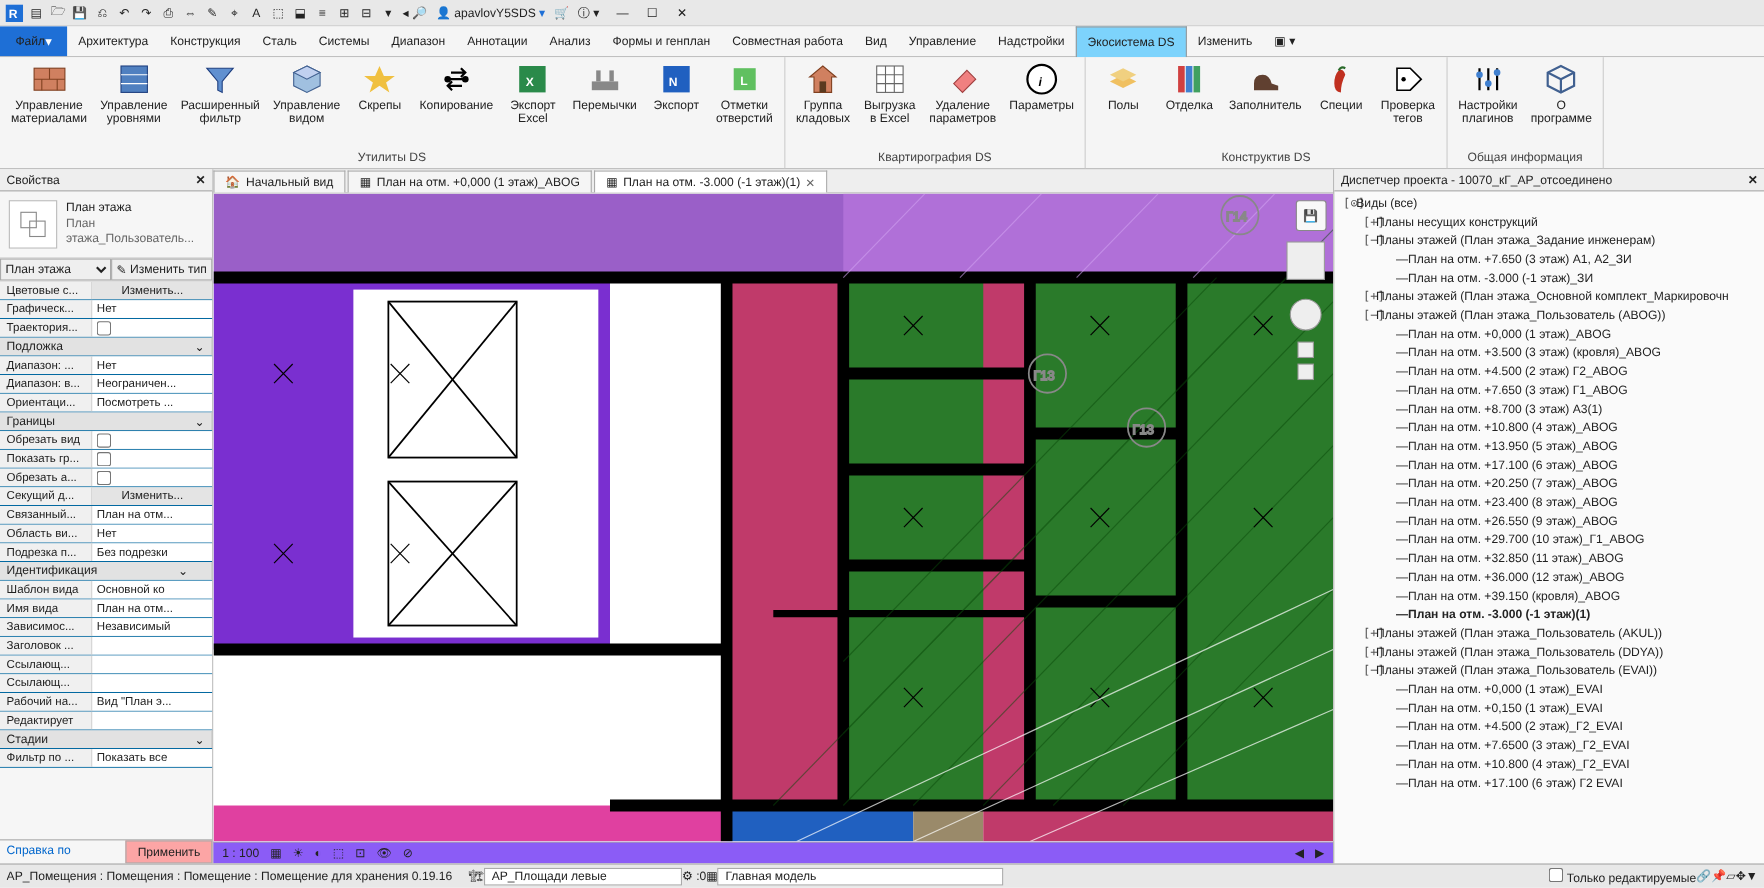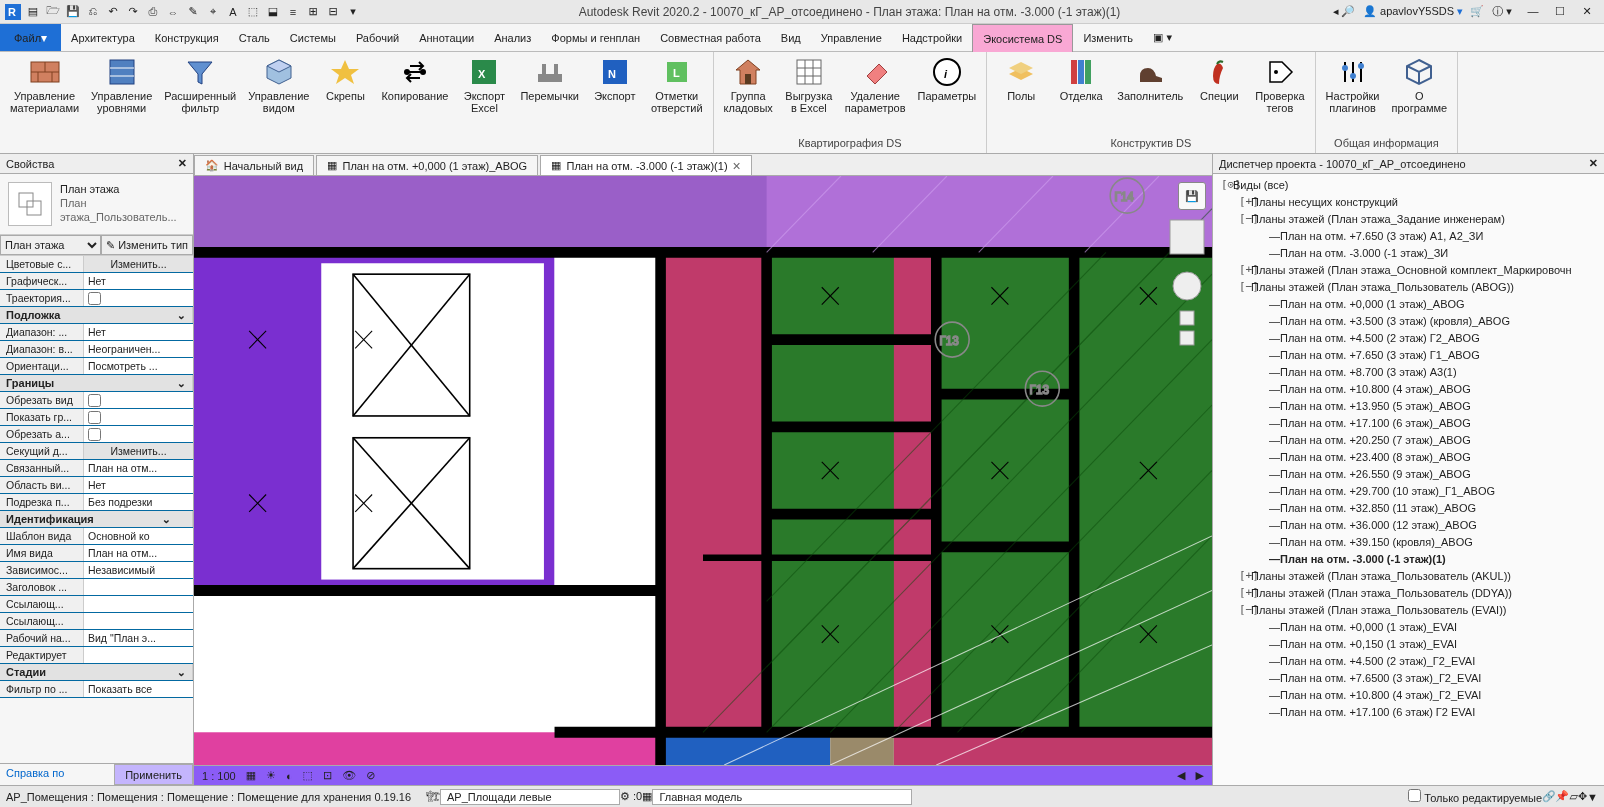--- a/index.html
+++ b/index.html
@@ -6,21 +6,21 @@
 body{background:#f0f0f0;width:1604px;height:807px;overflow:hidden;display:flex;flex-direction:column}
 .titlebar{height:24px;background:#e8e8e8;display:flex;align-items:center;border-bottom:1px solid #ccc}
 .titlebar .qat{display:flex;gap:2px;padding:0 4px;align-items:center}
 .qat .ico{width:18px;height:18px;display:inline-flex;align-items:center;justify-content:center;cursor:pointer}
 .titlebar .title{flex:1;text-align:center;font-size:12px;color:#444}
 .titlebar .right{display:flex;align-items:center;gap:8px;padding-right:6px}
 .wbtns span{width:22px;height:18px;display:inline-flex;align-items:center;justify-content:center;cursor:pointer;margin-left:2px}
 .menubar{height:28px;background:#f5f5f5;display:flex;align-items:stretch;border-bottom:1px solid #bbb}
 .menubar .file{background:#1e6fd6;color:#fff;padding:0 14px;display:flex;align-items:center;font-size:12px}
 .menubar .mitem{padding:0 10px;display:flex;align-items:center;font-size:11px;cursor:pointer}
-.menubar .active{background:#f9a8d4;border:1px solid #999;border-bottom:none;margin-bottom:-1px}
+.menubar .active{background:#7dd3fc;border:1px solid #999;border-bottom:none;margin-bottom:-1px}
 .ribbon{height:102px;background:#f5f5f5;display:flex;border-bottom:1px solid #aaa}
 .rgroup{border-right:1px solid #ccc;padding:2px 6px;display:flex;flex-direction:column}
 .rgroup .btns{flex:1;display:flex;gap:4px;align-items:flex-start}
 .rgroup .glabel{text-align:center;font-size:11px;color:#444;padding:2px 0}
 .rbtn{display:flex;flex-direction:column;align-items:center;padding:2px 4px;cursor:pointer;min-width:56px}
 .rbtn .ric{width:32px;height:32px;display:flex;align-items:center;justify-content:center;margin-bottom:2px}
 .rbtn .rlbl{font-size:11px;text-align:center;line-height:12px;max-width:82px}
 .workspace{flex:1;display:flex;min-height:0}
 .proppanel{width:194px;background:#f6f6f6;border-right:1px solid #aaa;display:flex;flex-direction:column}
 .panehdr{height:20px;background:#eee;border-bottom:1px solid #aaa;display:flex;align-items:center;padding:0 6px;justify-content:space-between}
@@ -29,25 +29,25 @@
 .typecard .thumb{width:44px;height:44px;border:1px solid #bbb;background:#fff;display:flex;align-items:center;justify-content:center}
 .typecard .info{flex:1;font-size:11px;line-height:14px}
 .typerow{display:flex;border-top:1px solid #ccc;border-bottom:1px solid #ccc}
 .typerow select{flex:1;height:20px;border:1px solid #aaa;font-size:11px}
 .typerow .editbtn{background:#eee;border:1px solid #aaa;padding:0 4px;display:flex;align-items:center;gap:3px;cursor:pointer}
 .pgrid{flex:1;overflow:auto}
 .prow{display:flex;height:17px;border-bottom:1px solid #0369a1}
 .prow .pn{width:84px;padding-left:6px;overflow:hidden;white-space:nowrap;text-overflow:ellipsis;background:#f0f0f0;border-right:1px solid #ccc;font-size:10.5px;display:flex;align-items:center}
 .prow .pv{flex:1;padding:0 4px;overflow:hidden;white-space:nowrap;text-overflow:ellipsis;background:#fff;font-size:10.5px;display:flex;align-items:center}
 .prow .pv.btncell{background:#e4e4e4;cursor:pointer;justify-content:center}
-.prow.cat .pn{width:100%;background:#e2e2e2;font-weight:bold}
+.prow.cat .pn{width:100%;background:#e2e2e2;font-weight:normal}
 .prow .chk{width:13px;height:13px}
 .helprow{display:flex;height:22px;border-top:1px solid #aaa}
 .helprow .hl{flex:1;padding:3px 6px;font-size:11px;color:#06c;cursor:pointer}
-.helprow .hb{background:#c4b5fd;border:1px solid #aaa;padding:0 10px;display:flex;align-items:center;cursor:pointer}
+.helprow .hb{background:#fca5a5;border:1px solid #aaa;padding:0 10px;display:flex;align-items:center;cursor:pointer}
 .canvaswrap{flex:1;display:flex;flex-direction:column;min-width:0}
 .tabbar{height:22px;background:#eee;border-bottom:1px solid #aaa;display:flex;align-items:flex-end}
 .vtab{display:flex;align-items:center;gap:5px;padding:3px 10px;border:1px solid #aaa;border-bottom:none;background:#f5f5f5;margin-right:2px;cursor:pointer;font-size:11px;height:20px}
 .vtab.active{background:#fff}
 .vtab .tx{font-size:14px;color:#666;cursor:pointer}
 .canvas{flex:1;position:relative;overflow:hidden;background:#fff}
 .canvas .savebadge{position:absolute;right:6px;top:6px;width:28px;height:28px;border:1px solid #888;border-radius:3px;background:#f8f8f8;display:flex;align-items:center;justify-content:center}
 .navcube{position:absolute;right:4px;top:40px;width:42px;height:150px}
 .vctrlbar{height:20px;background:#8b5cf6;border-top:1px solid #aaa;display:flex;align-items:center;gap:10px;padding:0 8px}
 .browser{width:392px;background:#fafafa;border-left:1px solid #aaa;display:flex;flex-direction:column}
@@ -81,42 +81,41 @@
     <span class="ico">✎</span>
     <span class="ico">⌖</span>
     <span class="ico">A</span>
     <span class="ico">⬚</span>
     <span class="ico">⬓</span>
     <span class="ico">≡</span>
     <span class="ico">⊞</span>
     <span class="ico">⊟</span>
     <span class="ico">▾</span>
   </div>
-  <div class="title">Autodesk Revit 2020.2 - 10070_кГ_АР_отсоединено - План этажа: План на отм. -3.000 (-1 этаж)(1)</div>
   <div class="right">
     <span>◂ 🔎</span>
     <span style="color:#1e6fd6">👤 <span>apavlovY5SDS</span> ▾</span>
     <span>🛒</span>
     <span>ⓘ ▾</span>
     <span class="wbtns">
       <span>—</span>
       <span>☐</span>
       <span>✕</span>
     </span>
   </div>
 </div>
 
 <div class="menubar">
   <div class="file"><span>Файл</span> ▾</div>
   <div id="menuitems" style="display:flex">
       <div class="mitem">Архитектура</div>
       <div class="mitem">Конструкция</div>
       <div class="mitem">Сталь</div>
       <div class="mitem">Системы</div>
-      <div class="mitem">Рабочий</div>
+      <div class="mitem">Диапазон</div>
       <div class="mitem">Аннотации</div>
       <div class="mitem">Анализ</div>
       <div class="mitem">Формы и генплан</div>
       <div class="mitem">Совместная работа</div>
       <div class="mitem">Вид</div>
       <div class="mitem">Управление</div>
       <div class="mitem">Надстройки</div>
       <div class="mitem active">Экосистема DS</div>
       <div class="mitem">Изменить</div>
     </div>
@@ -216,20 +215,21 @@
         <div class="rbtn">
           <div class="ric">
             <svg width="32" height="32">
               <rect x="6" y="6" width="20" height="20" fill="#60c060"></rect>
               <text x="12" y="21" fill="#fff" font-size="15" font-weight="bold">L</text>
             </svg>
           </div>
           <div class="rlbl">Отметки<br>отверстий</div>
         </div>
       </div>
+      <div class="glabel">Утилиты DS</div>
     </div>
     <div class="rgroup">
       <div class="btns">
         <div class="rbtn">
           <div class="ric">
             <svg width="32" height="32">
               <path d="M16 4 L28 14 L24 14 L24 28 L8 28 L8 14 L4 14 Z" fill="#d08060" stroke="#804020"></path>
               <rect x="13" y="18" width="6" height="10" fill="#5a3a20"></rect>
             </svg>
           </div>

